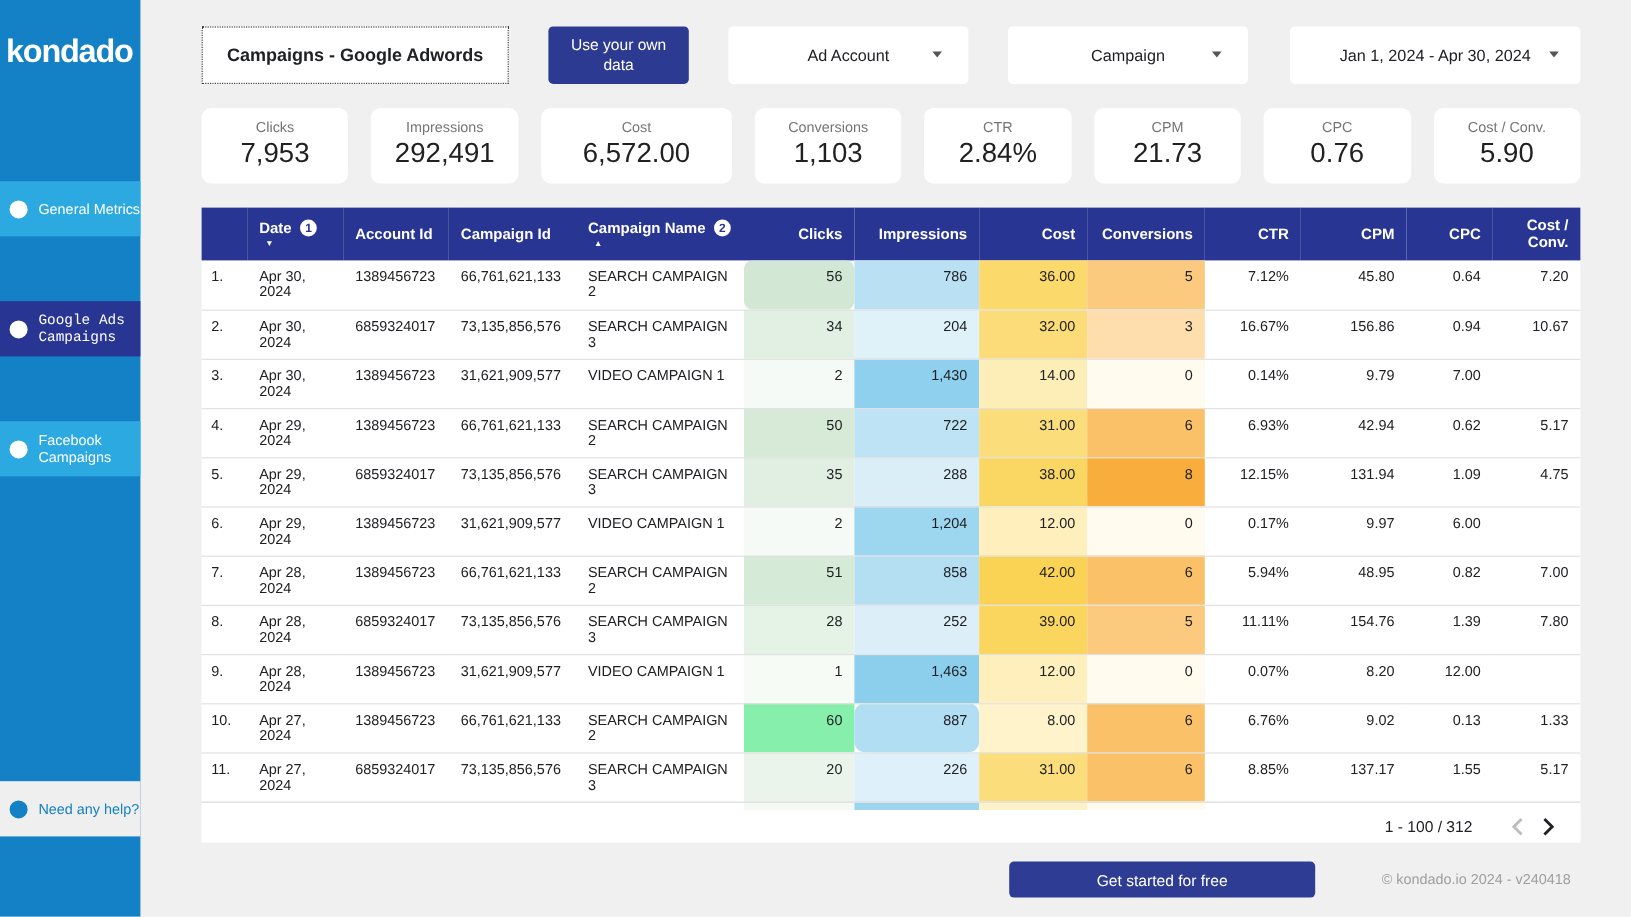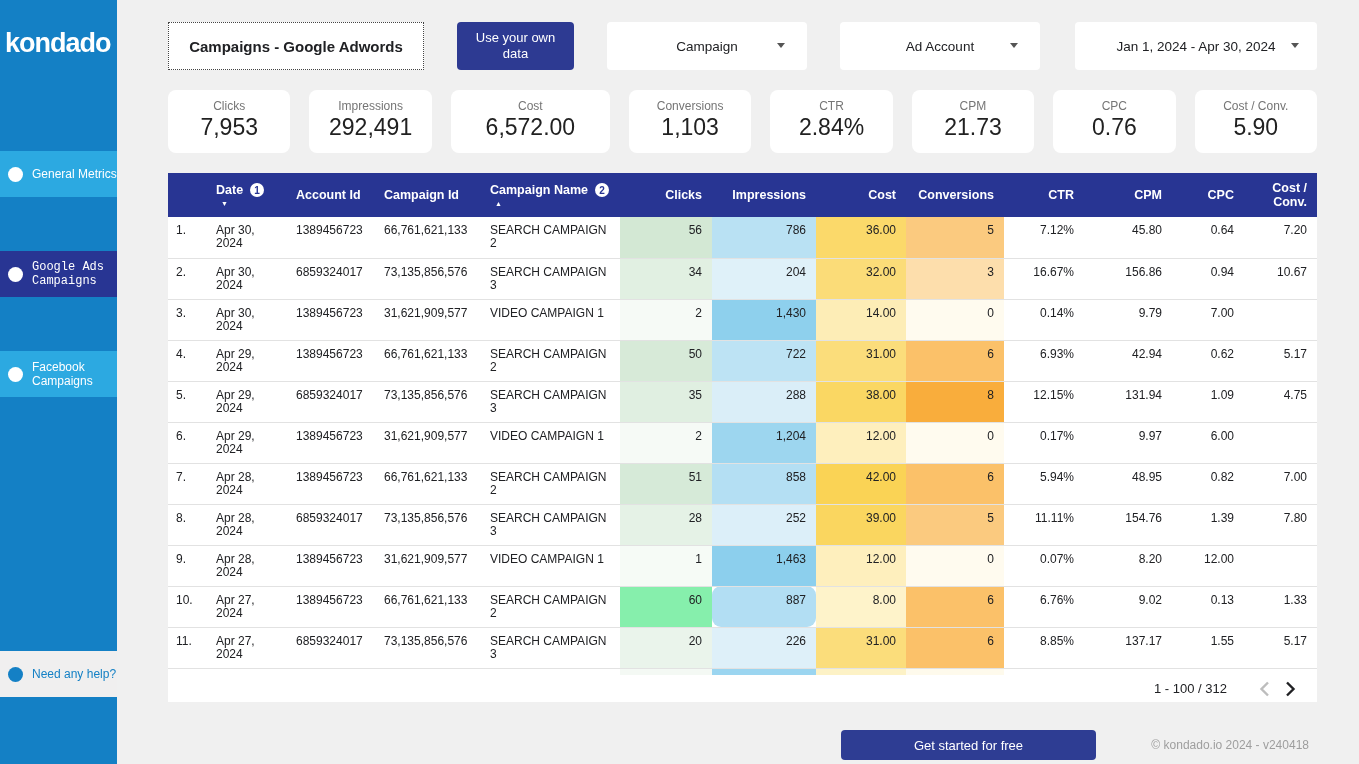--- a/index.html
+++ b/index.html
@@ -60,21 +60,21 @@
   .c-idx { padding-left:8px; }
   .c-num { text-align:right; }
   tr.partial td { height:7px; border-bottom:none; padding:0; }
 
   .pagination { height:27px; display:flex; align-items:center; justify-content:flex-end; font-size:13px;
                 padding-right:14px; background:#fff; }
   .page-range { margin-right:24px; }
   .page-btn { display:inline-flex; align-items:center; justify-content:center; width:26px; height:26px; cursor:pointer; }
 
   
-  .footer-row { display:flex; align-items:center; margin-top:28px; }
+  .footer-row { display:flex; align-items:center; margin-top:16px; }
   .get-started { margin-left:673px; width:255px; height:30px; background:#2E3D93; color:#fff; font-size:13px;
                  border:none; border-radius:4px; cursor:pointer; font-family:inherit; }
   .copyright { margin-left:auto; font-size:12px; color:#9E9E9E; padding-right:8px; }
 </style>
 </head>
 <body>
 
 <div class="app">
 
   <aside class="sidebar">
@@ -99,25 +99,25 @@
 
   <main class="main">
     <div class="content">
 
       <div class="toolbar">
         <div class="report-title">
           <span>Campaigns - Google Adwords</span>
         </div>
         <button class="cta-top">Use your own data</button>
         <div class="filter f-200">
-          <span>Campaign</span>
+          <span>Ad Account</span>
           <span class="caret"></span>
         </div>
         <div class="filter f-200">
-          <span>Ad Account</span>
+          <span>Campaign</span>
           <span class="caret"></span>
         </div>
         <div class="filter f-242">
           <span>Jan 1, 2024 - Apr 30, 2024</span>
           <span class="caret"></span>
         </div>
       </div>
 
       <section class="scorecards" id="scorecards">
   <div class="scorecard">
@@ -205,21 +205,21 @@
               <th class="th-num">Cost / Conv.</th>
             </tr>
           </thead>
           <tbody id="table-body">
   <tr>
     <td class="c-idx">1.</td>
     <td class="c-date">Apr 30, 2024</td>
     <td class="c-account">1389456723</td>
     <td class="c-cid">66,761,621,133</td>
     <td class="c-name">SEARCH CAMPAIGN 2</td>
-    <td class="c-num c-clicks" style="background: rgb(211, 232, 212);">56</td>
+    <td class="c-num c-clicks" style="background: rgb(211, 232, 212); border-radius: 7px;">56</td>
     <td class="c-num c-impressions" style="background: rgb(185, 225, 243);">786</td>
     <td class="c-num c-cost" style="background: rgb(251, 217, 106);">36.00</td>
     <td class="c-num c-conversions" style="background: rgb(251, 202, 127);">5</td>
     <td class="c-num c-ctr">7.12%</td>
     <td class="c-num c-cpm">45.80</td>
     <td class="c-num c-cpc">0.64</td>
     <td class="c-num c-costconv">7.20</td>
   </tr>
 
   <tr>

